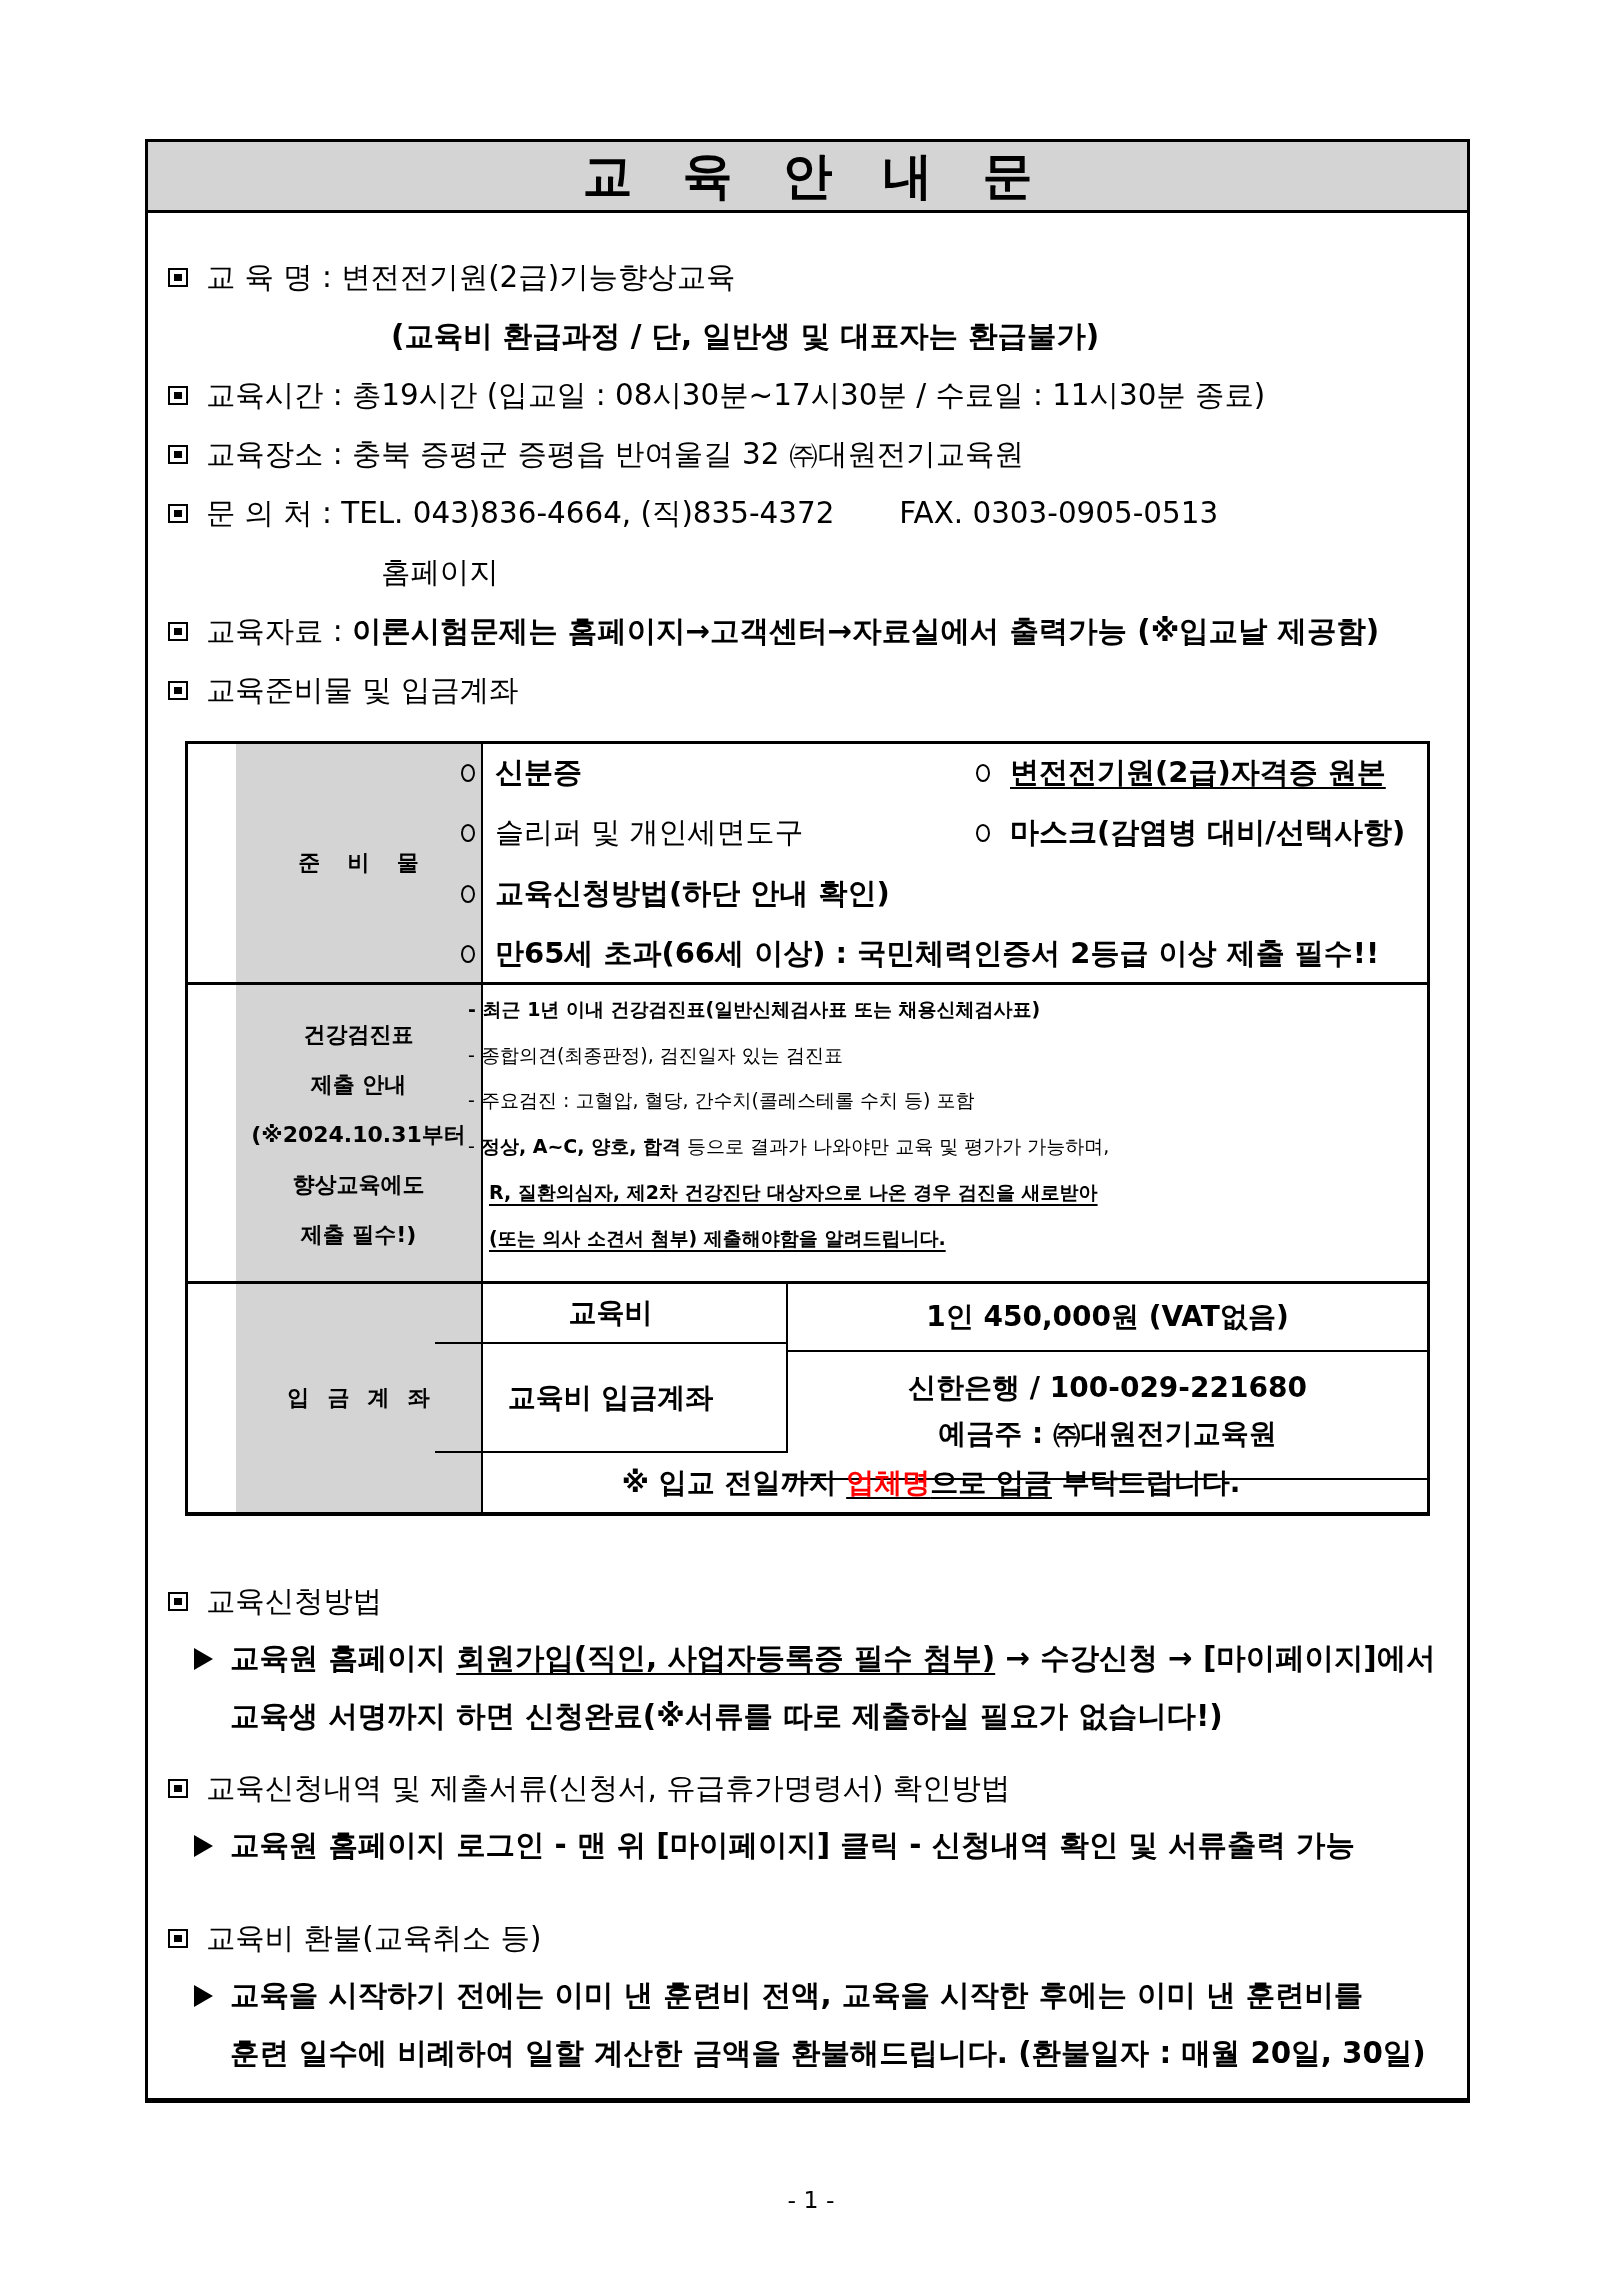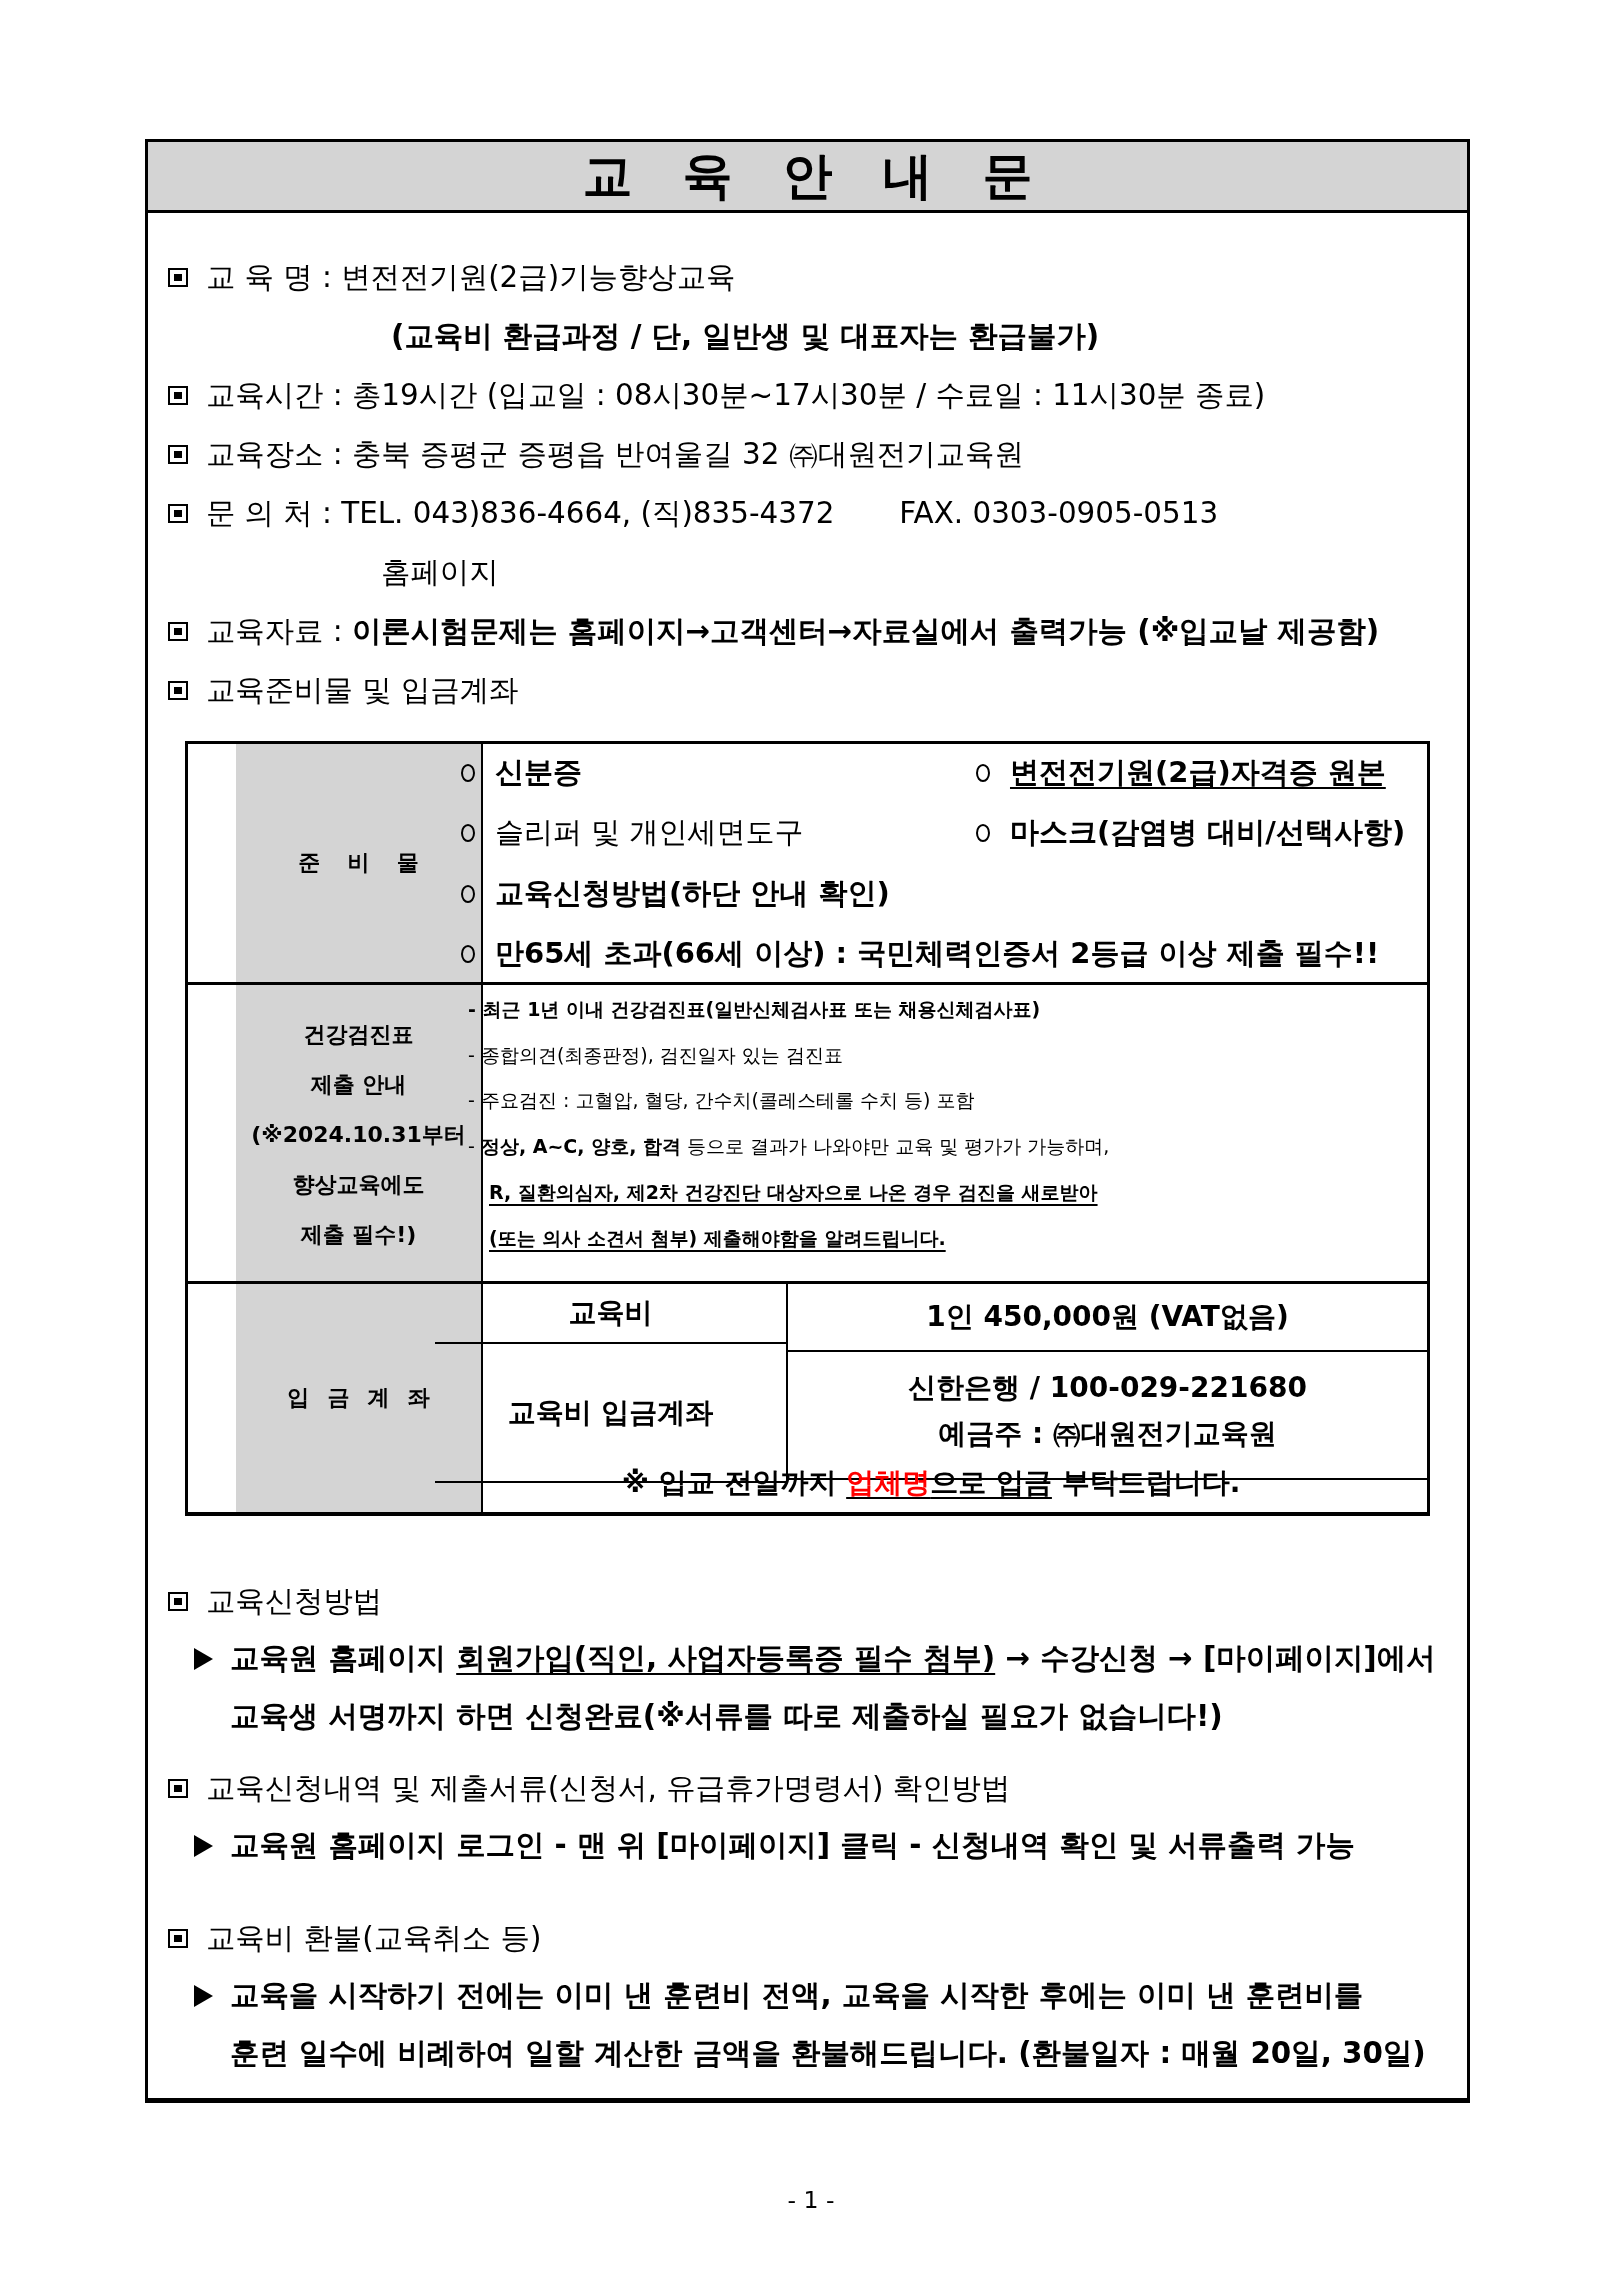--- a/index.html
+++ b/index.html
@@ -170,21 +170,21 @@
     <div class="lbl">
       <span style="word-spacing:10.5px;">입 금 계 좌</span>
     </div>
     <div class="cell-area">
       <div class="sub" style="left:0; top:0; width:353px; height:60px; border-right:2px solid #000; border-bottom:2px solid #000;">
         <span>교육비</span>
       </div>
       <div class="sub" style="left:353px; right:0; top:0; height:68px; border-bottom:2px solid #000;">
         <span>1인 450,000원 (VAT없음)</span>
       </div>
-      <div class="sub" style="left:0; top:60px; width:353px; height:139px; border-right:2px solid #000; border-bottom:2px solid #000;">
+      <div class="sub" style="left:0; top:60px; width:353px; height:109px; border-right:2px solid #000; border-bottom:2px solid #000;">
         <span>교육비 입금계좌</span>
       </div>
       <div class="sub" style="left:353px; right:0; top:60px; height:136px; border-bottom:2px solid #000;">
         <span>신한은행 / 100-029-221680</span>
         <span>예금주 : ㈜대원전기교육원</span>
       </div>
       <div class="sub" style="left:0; right:0; top:169px; bottom:0;">
         <span><span>※ 입교 전일까지 </span><span class="u"><span class="red">업체명</span><span>으로 입금</span></span><span> 부탁드립니다.</span></span>
       </div>
     </div>

